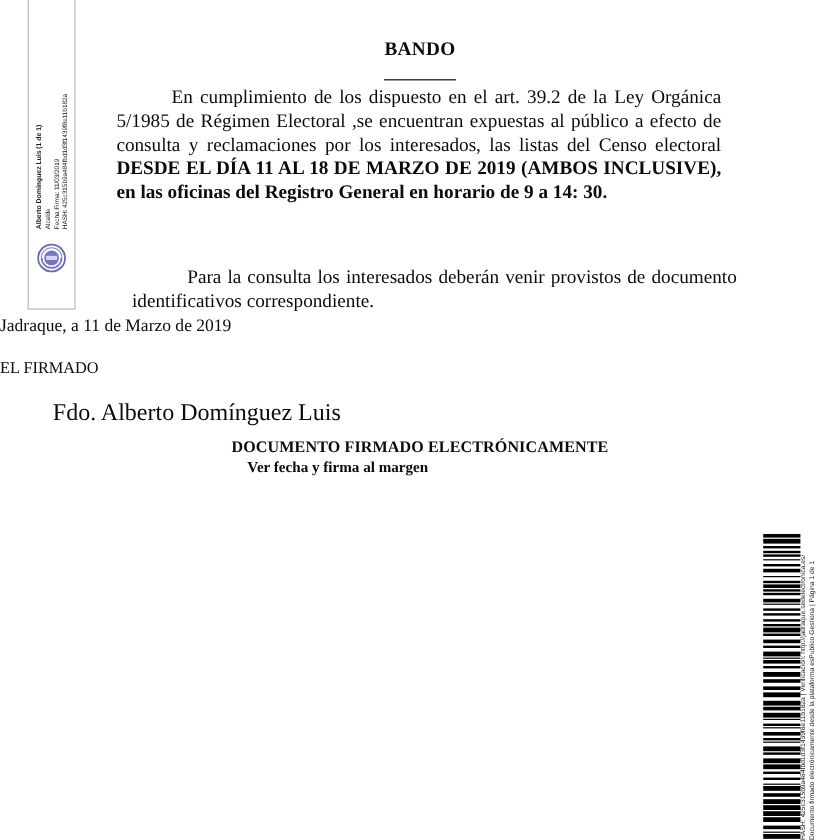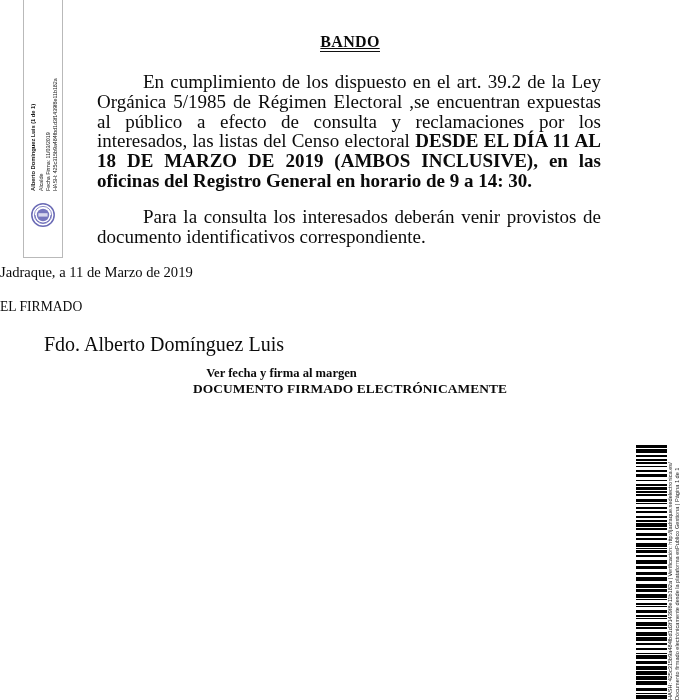--- a/index.html
+++ b/index.html
@@ -61,35 +61,34 @@
     left: 0;
     top: 33px;
     width: 700px;
     text-align: center;
     font-size: 16px;
     font-weight: bold;
     letter-spacing: 0.3px;
   }
   #doc-title span.u {
     border-bottom: 1.4px solid #111;
-    padding-bottom: 1px;
-    text-decoration: underline;
+    padding-bottom: 16px;
   }
 
   .body-para {
     position: absolute;
     left: 97px;
     width: 504px;
-    font-size: 19px;
+    font-size: 16px;
     line-height: 19.8px;
     text-align: justify;
     text-justify: inter-word;
   }
   #para-1 { top: 72px; }
-  #para-2 { top: 207px; }
+  #para-2 { top: 222px; margin-left: 13px; }
   .indent { display: inline-block; width: 46px; }
   .b { font-weight: bold; }
 
   .centered-line {
     position: absolute;
     left: 0;
     width: 700px;
     font-size: 14.6px;
   }
   #line-place   { top: 264px; }
@@ -178,22 +177,22 @@
   <span class="indent"></span><span>Para la consulta los interesados deberán venir provistos de documento identificativos correspondiente.</span>
 </div>
 
 <div class="centered-line" id="line-place">Jadraque, a  11 de Marzo de 2019</div>
 
 <div class="centered-line" id="line-role">EL FIRMADO</div>
 
 <div class="centered-line" id="line-signer">Fdo. Alberto Domínguez Luis</div>
 
 <div id="electronic-block">
+  <div id="electronic-line-1">DOCUMENTO FIRMADO ELECTRÓNICAMENTE</div>
   <div id="electronic-line-2">Ver fecha y firma al margen</div>
-  <div id="electronic-line-1">DOCUMENTO FIRMADO ELECTRÓNICAMENTE</div>
 </div>
 
 <div id="barcode-strip">
     <div class="bar" style="top: 0px; height: 3px;"></div>
     <div class="bar" style="top: 4px; height: 4px;"></div>
     <div class="bar" style="top: 10px; height: 2px;"></div>
     <div class="bar" style="top: 14px; height: 2px;"></div>
     <div class="bar" style="top: 17px; height: 2px;"></div>
     <div class="bar" style="top: 21px; height: 1px;"></div>
     <div class="bar" style="top: 25px; height: 2px;"></div>

